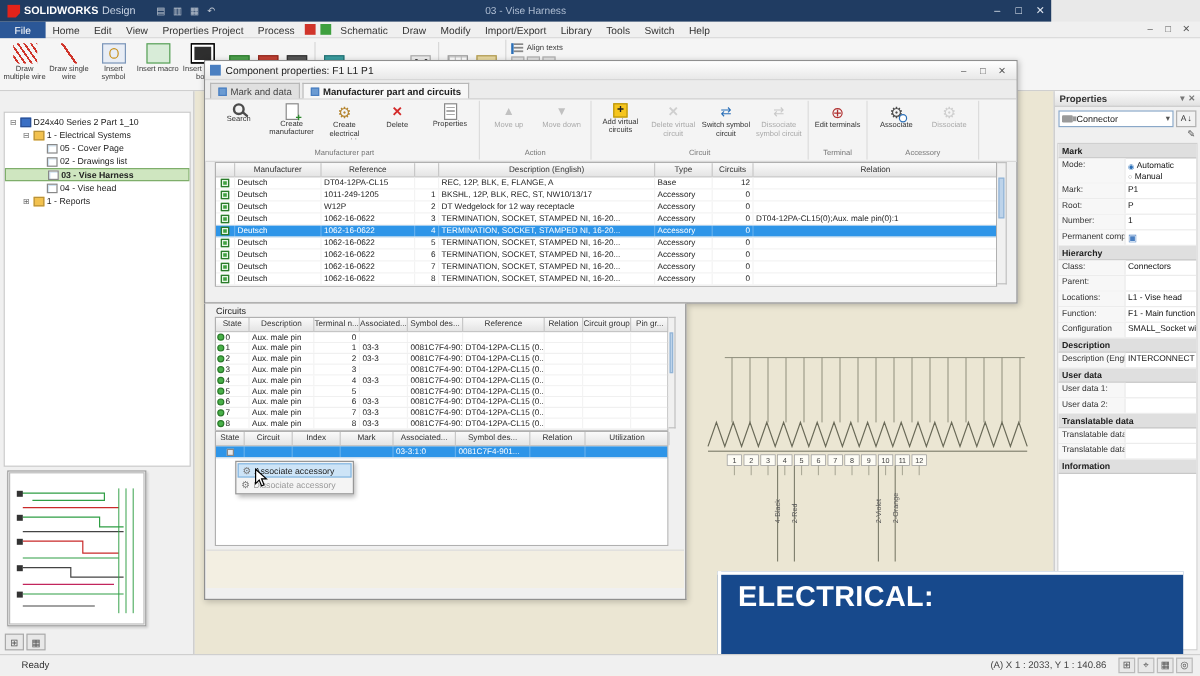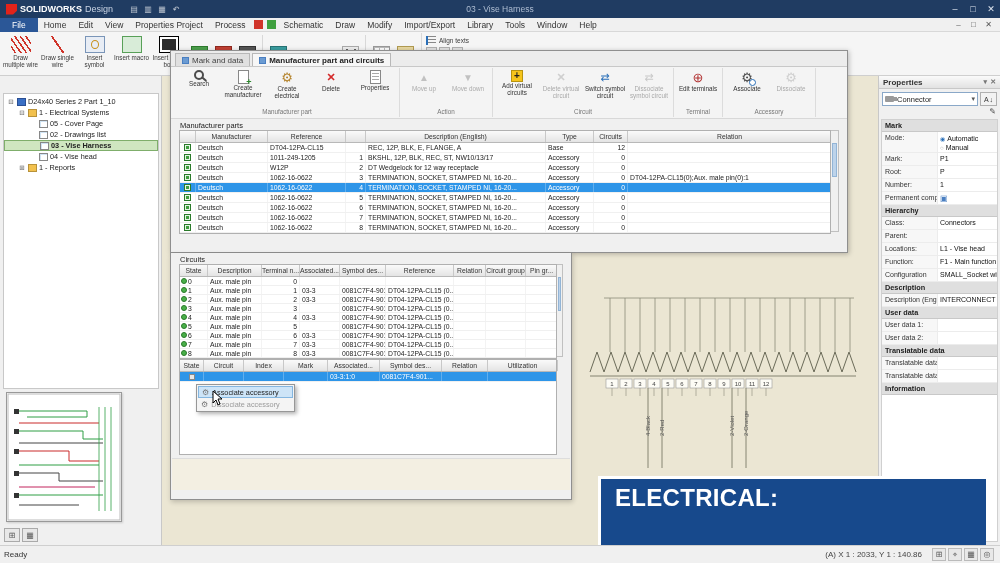--- a/index.html
+++ b/index.html
@@ -1,19 +1,19 @@
 <!DOCTYPE html>
 <html><head>
 <meta charset="utf-8">
 <style>
 *{margin:0;padding:0;box-sizing:border-box}
 body{font-family:"Liberation Sans",sans-serif}
 #screen{position:relative;width:1000px;height:563px;background:#e9e9e9;overflow:hidden;font-size:9px;color:#222;cursor:default}
 
-#titlebar{position:absolute;left:0;top:0;width:1000px;height:18px;background:#203c62;display:flex;align-items:center;color:#fff;z-index:5}
+#titlebar{position:absolute;left:0;top:0;width:876px;height:18px;background:#203c62;display:flex;align-items:center;color:#fff;z-index:5}
 .logo{display:flex;align-items:center;gap:3px;padding:0 6px;font-size:9px}
 .logo-mark{width:11px;height:11px;background:#e2231a;clip-path:polygon(0 0,100% 0,100% 65%,65% 100%,0 100%)}
 .logo b{font-weight:bold}
 .logo i{font-style:normal;color:#c9d4e4}
 .qat{display:flex;gap:4px;margin-left:10px;opacity:.7;font-size:8px}
 .qat-ic{width:10px;text-align:center}
 #doc-title{position:absolute;left:0;right:0;text-align:center;font-size:8.5px;color:#aebdd2;pointer-events:none}
 .win-ctrls{margin-left:auto;display:flex}
 .wc{width:18px;text-align:center;font-size:9px;color:#dfe6ef}
 
@@ -88,21 +88,21 @@
 .p-sec{height:12px;line-height:12px;background:#dfdfdf;border-bottom:1px solid #c8c8c8;font-size:7.3px;font-weight:bold;padding-left:3px;color:#222}
 .p-row{display:flex;min-height:13px;border-bottom:1px solid #ececec;font-size:7px}
 .p-lab{width:56px;flex-shrink:0;padding:2px 1px 0 3px;color:#333;background:#f7f7f7;border-right:1px solid #ececec;overflow:hidden;white-space:nowrap}
 .p-val{flex:1;padding:2px 1px 0 2px;color:#111;overflow:hidden;white-space:nowrap}
 .p-radio{display:flex;align-items:center;gap:2px;height:9px}
 .rdot{font-size:6px;color:#999}
 .rdot.sel{color:#2a6fb8}
 .pcheck{color:#4a7fc1;font-size:8px}
 
 #statusbar{position:absolute;left:0;top:545px;width:1000px;height:18px;background:#f0f0f0;border-top:1px solid #cfcfcf;display:flex;align-items:center;font-size:8px;color:#333;z-index:35}
-#status-ready{padding-left:4px}
+#status-ready{padding-left:18px}
 #status-coords{margin-left:auto;color:#444}
 .sb-icons{display:flex;gap:2px;padding:0 6px 0 10px}
 .sb-ic{width:14px;height:13px;border:1px solid #bbb;background:#e8e8e8;display:flex;align-items:center;justify-content:center;font-size:8px;color:#555}
 
 #dialog{position:absolute;left:170px;top:50px;width:678px;height:450px;z-index:10}
 .dlg-top{position:absolute;left:0;top:0;width:678px;height:203px;background:#f0f0f0;border:1px solid #8f8f8f;box-shadow:1px 1px 5px rgba(0,0,0,.25)}
 .dlg-titlebar{height:16px;background:linear-gradient(#fff,#e8e8e8);display:flex;align-items:center;padding:0 4px;border-bottom:1px solid #d0d0d0;font-size:8.5px}
 .dlg-icon{width:9px;height:9px;background:#4a7fc1;margin-right:4px}
 .dlg-ctrls{margin-left:auto}
 .wc2{display:inline-block;width:16px;text-align:center;color:#555;font-size:8px}
@@ -202,21 +202,21 @@
         <span class="menu-item">Properties Project</span>
         <span class="menu-item">Process</span>
         <span class="mi-ic mi-red"></span>
         <span class="mi-ic mi-grn"></span>
         <span class="menu-item">Schematic</span>
         <span class="menu-item">Draw</span>
         <span class="menu-item">Modify</span>
         <span class="menu-item">Import/Export</span>
         <span class="menu-item">Library</span>
         <span class="menu-item">Tools</span>
-        <span class="menu-item">Window</span>
+        <span class="menu-item">Switch</span>
         <span class="menu-item">Help</span>
       </div>
     <div id="doc-ctrls">
         <span class="dc">–</span>
         <span class="dc">□</span>
         <span class="dc">✕</span>
       </div>
   </div>
 
   <div id="ribbon">
@@ -527,20 +527,25 @@
         <div class="p-row">
           <span class="p-lab">Translatable data 2 (</span>
           <span class="p-val"></span>
         </div>
         <div class="p-sec">Information</div>
       </div>
   </div>
 
   <div id="dialog">
     <div class="dlg-top">
+      <div class="dlg-titlebar">
+        <span class="dlg-icon"></span>
+        <span class="dlg-title">Component properties: F1 L1 P1</span>
+        <span class="dlg-ctrls" id="dlg-ctrls"><span class="wc2">–</span><span class="wc2">□</span><span class="wc2">✕</span></span>
+      </div>
       <div class="dlg-tabs" id="dlg-tabs">
           <div class="dlg-tab">
             <span class="tab-ic"></span>
             <span class="tab-lb">Mark and data</span>
           </div>
           <div class="dlg-tab active">
             <span class="tab-ic"></span>
             <span class="tab-lb">Manufacturer part and circuits</span>
           </div>
         </div>
@@ -620,21 +625,20 @@
                 <span class="tb-lb">Associate</span>
               </div>
               <div class="tb-btn disabled">
                 <span class="tb-ic i-dissociate">⚙</span>
                 <span class="tb-lb">Dissociate</span>
               </div>
             </div>
             <div class="tb-glabel">Accessory</div>
           </div>
         </div>
-      <div class="sec-label">Manufacturer parts</div>
       <div class="tbl-wrap">
         <div id="mfr-table" class="tbl">
             <div class="t-head">
               <span class="t-hc" style="width: 16px;"></span>
               <span class="t-hc" style="width: 72px;">Manufacturer</span>
               <span class="t-hc" style="width: 78px;">Reference</span>
               <span class="t-hc" style="width: 20px;"></span>
               <span class="t-hc" style="width: 180px;">Description (English)</span>
               <span class="t-hc" style="width: 48px;">Type</span>
               <span class="t-hc" style="width: 34px;">Circuits</span>

